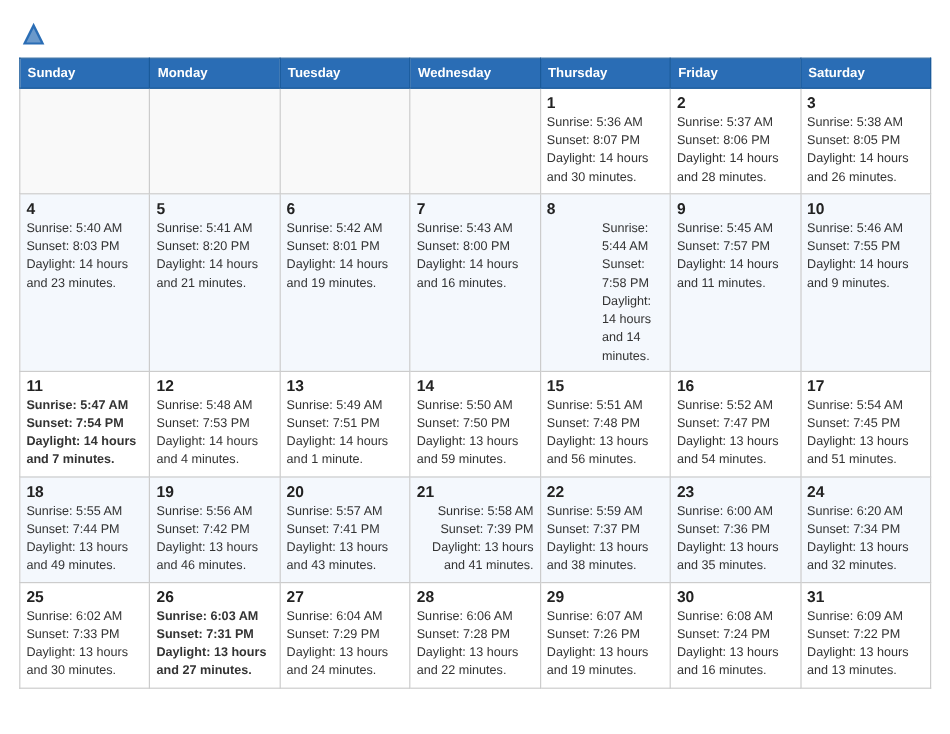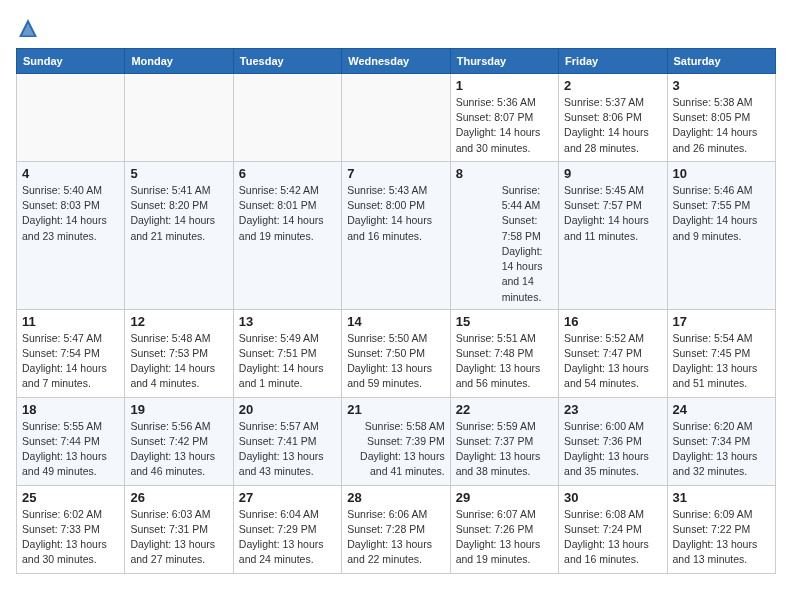--- a/index.html
+++ b/index.html
@@ -193,21 +193,21 @@
           <span class="day-number">10</span>
           <div class="day-info" style="white-space: pre-line;">Sunrise: 5:46 AM
 Sunset: 7:55 PM
 Daylight: 14 hours
 and 9 minutes.</div>
         </td>
       </tr>
       <tr>
         <td>
           <span class="day-number">11</span>
-          <div class="day-info" style="white-space: pre-line;">Sunrise: 5:47 AM
+          <div class="day-info" style="white-space: pre-line; font-weight: bold;">Sunrise: 5:47 AM
 Sunset: 7:54 PM
 Daylight: 14 hours
 and 7 minutes.</div>
         </td>
         <td>
           <span class="day-number">12</span>
           <div class="day-info" style="white-space: pre-line;">Sunrise: 5:48 AM
 Sunset: 7:53 PM
 Daylight: 14 hours
 and 4 minutes.</div>
@@ -302,21 +302,21 @@
       <tr>
         <td>
           <span class="day-number">25</span>
           <div class="day-info" style="white-space: pre-line;">Sunrise: 6:02 AM
 Sunset: 7:33 PM
 Daylight: 13 hours
 and 30 minutes.</div>
         </td>
         <td>
           <span class="day-number">26</span>
-          <div class="day-info" style="white-space: pre-line;">Sunrise: 6:03 AM
+          <div class="day-info" style="white-space: pre-line; font-weight: bold;">Sunrise: 6:03 AM
 Sunset: 7:31 PM
 Daylight: 13 hours
 and 27 minutes.</div>
         </td>
         <td>
           <span class="day-number">27</span>
           <div class="day-info" style="white-space: pre-line;">Sunrise: 6:04 AM
 Sunset: 7:29 PM
 Daylight: 13 hours
 and 24 minutes.</div>

